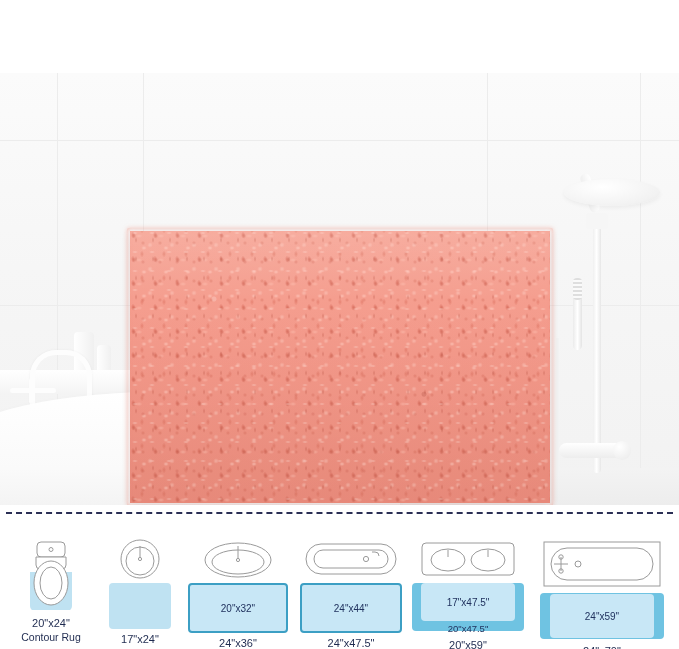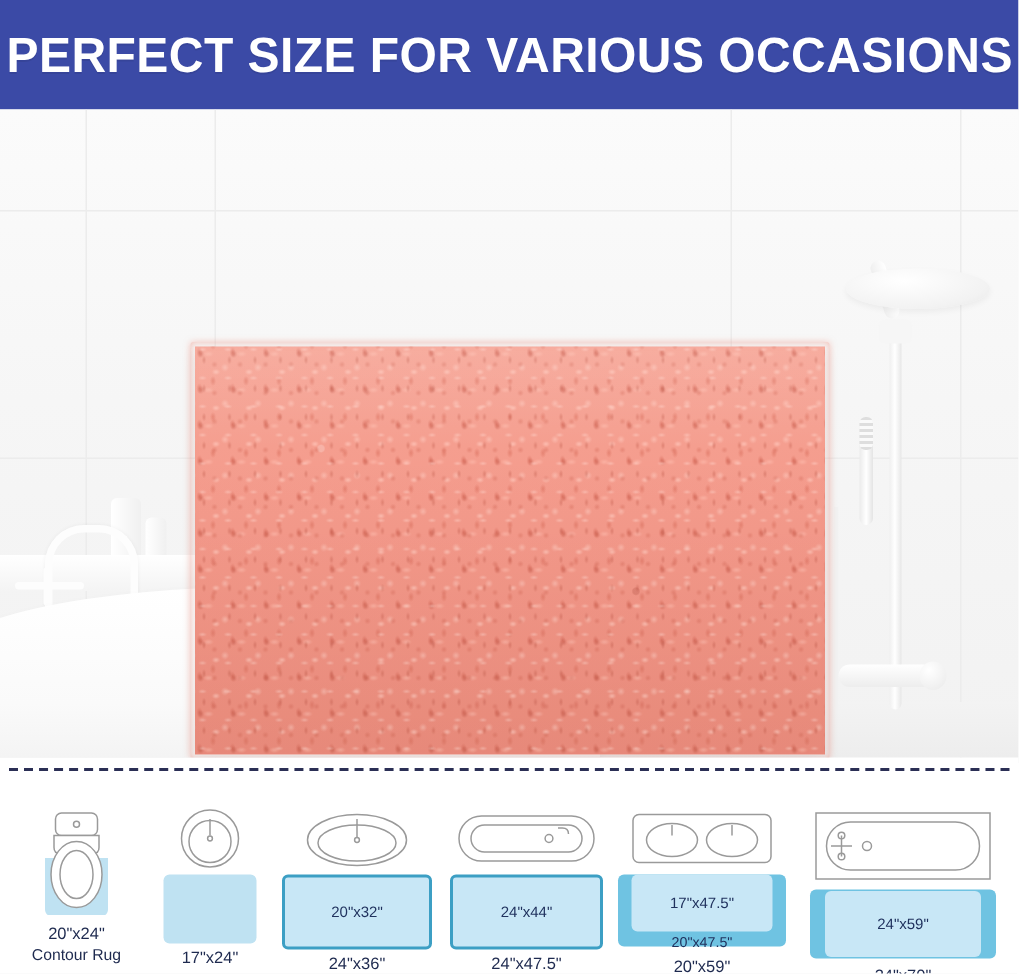--- a/index.html
+++ b/index.html
@@ -218,23 +218,20 @@
   }
   .cap-sub{font-size:10.5px;color:#1e2a4f;}
   .outline{stroke:#9a9a9a;fill:none;}
   .outline-fill{stroke:#9a9a9a;fill:#ffffff;}
 </style>
 </head>
 <body>
 
 <div class="page">
 
-  <div class="banner">
-    <div class="banner-title">PERFECT SIZE FOR VARIOUS OCCASIONS</div>
-  </div>
 
   <div class="hero">
     <div class="wall"></div>
     <div class="grout h" style="top:67px;"></div>
     <div class="grout h" style="top:232px;"></div>
     <div class="grout v" style="left:57px;"></div>
     <div class="grout v" style="left:143px;"></div>
     <div class="grout v" style="left:487px;"></div>
     <div class="grout v" style="left:640px;"></div>
 

